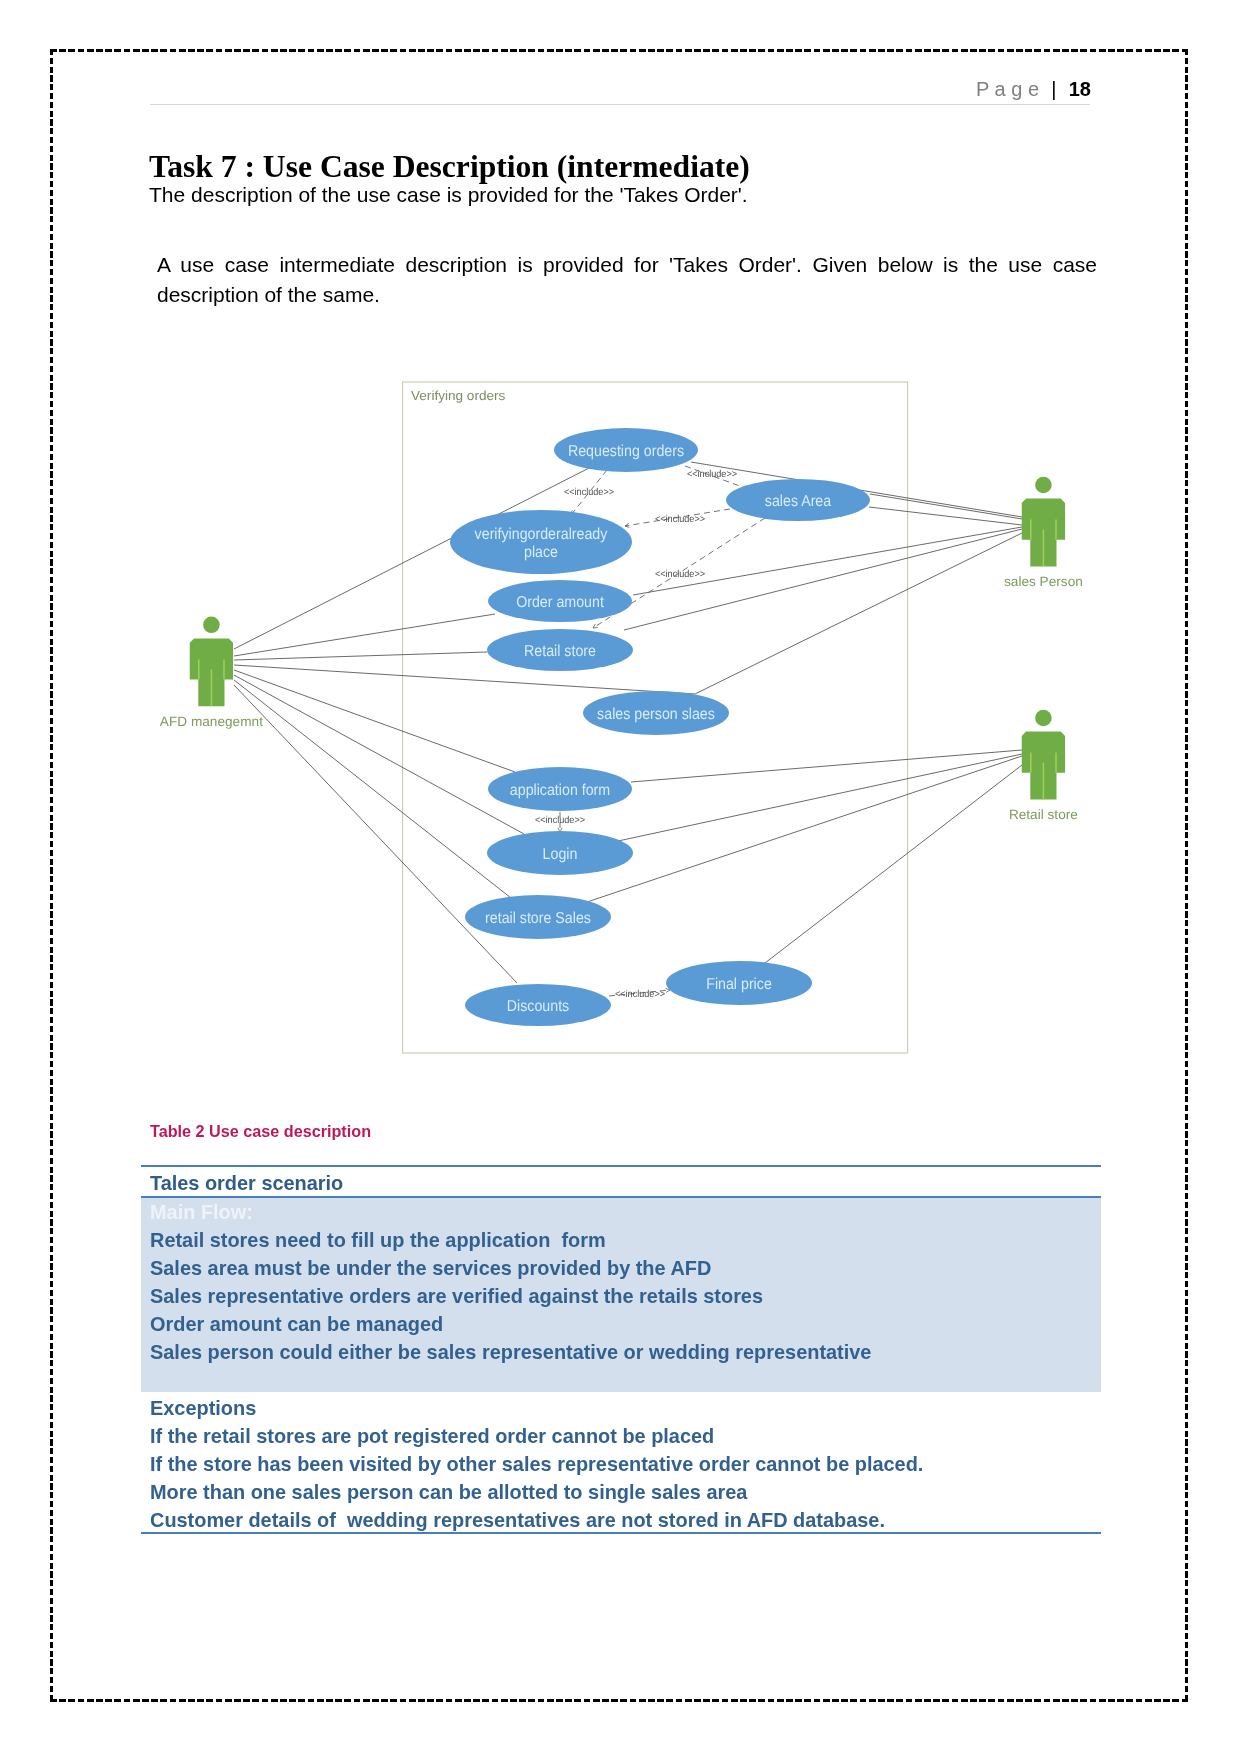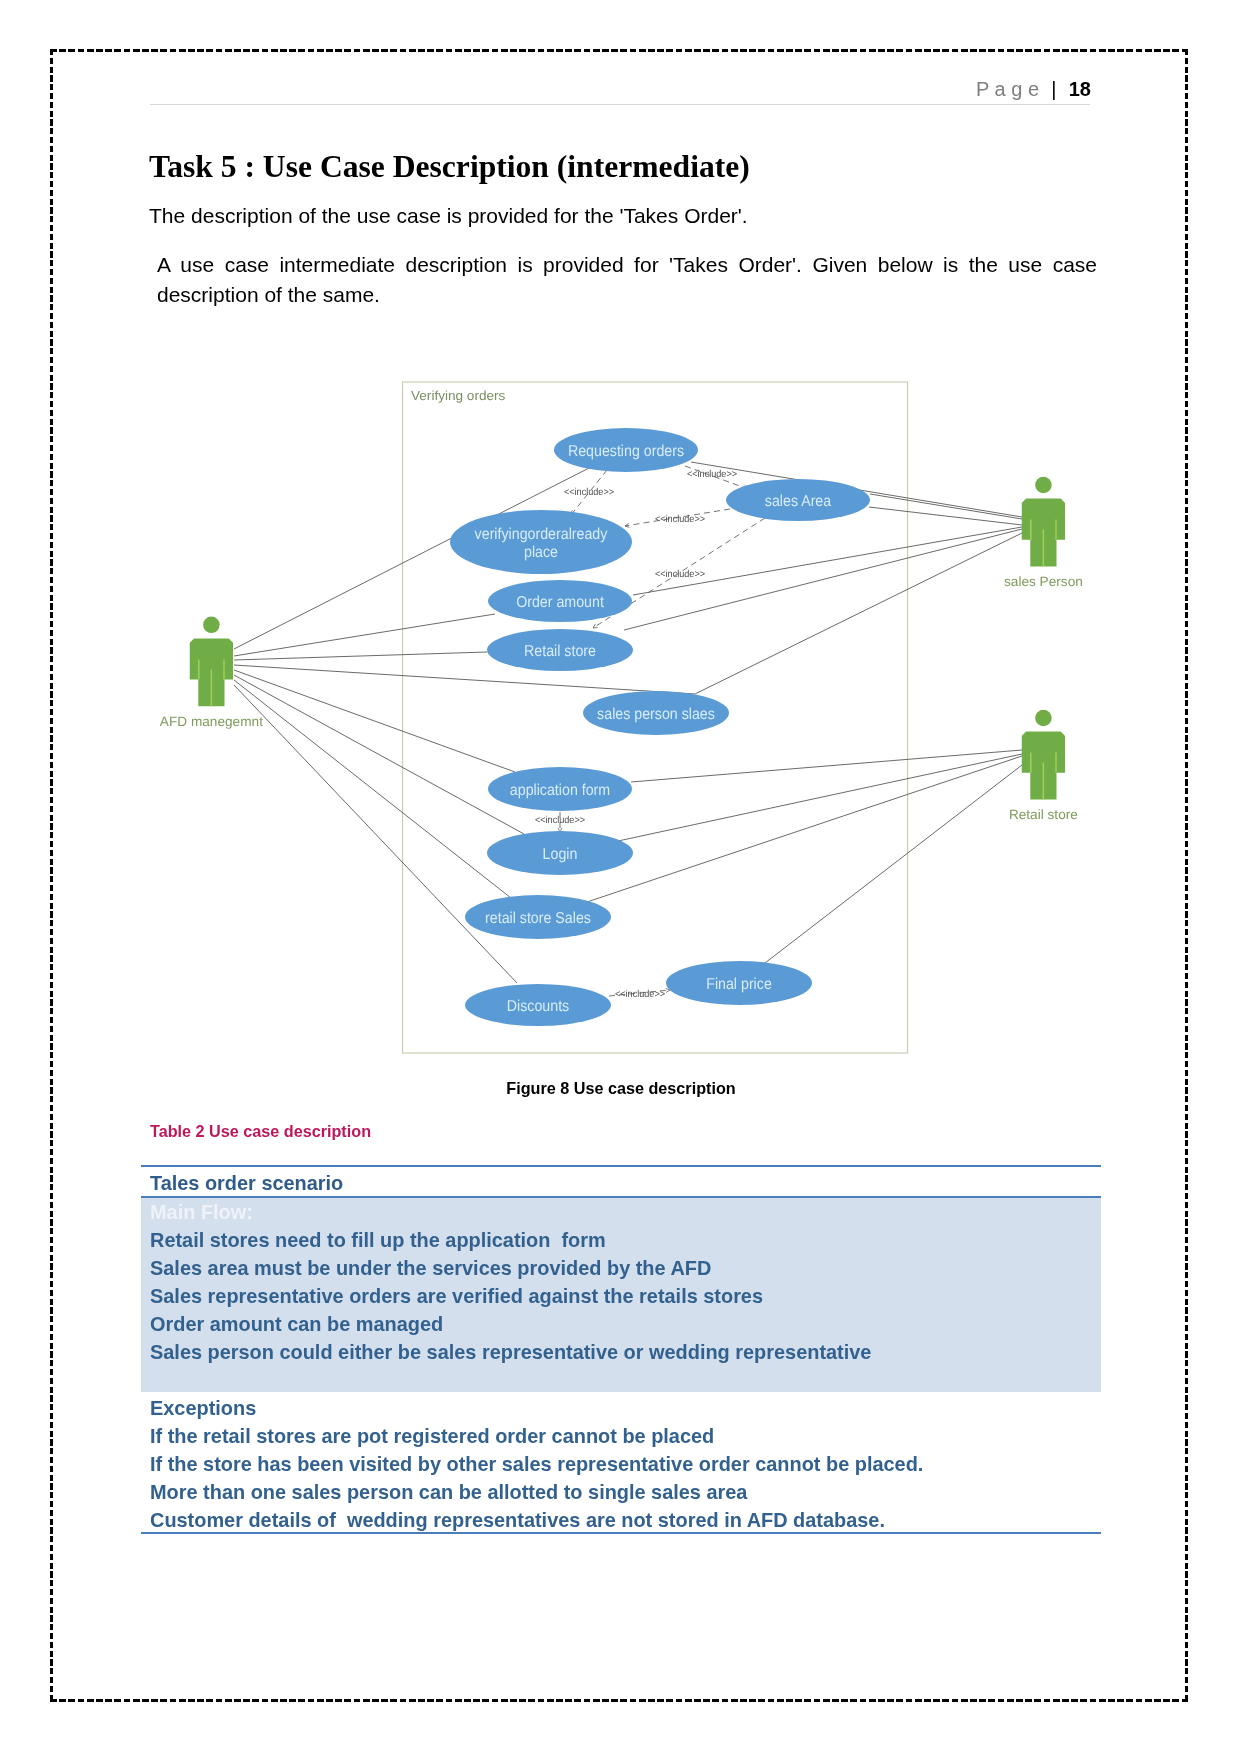--- a/index.html
+++ b/index.html
@@ -15,21 +15,21 @@
       background:repeating-linear-gradient(to bottom,#000 0 6.2px,transparent 6.2px 8.8px);}
   .df-right{left:1135.4px;top:0;width:2.6px;height:1653px;
       background:repeating-linear-gradient(to bottom,#000 0 6.2px,transparent 6.2px 8.8px);}
   .content{position:absolute;left:150px;top:0px;width:940px;}
   .hdr{position:absolute;left:0;top:103.6px;width:940px;height:1.4px;background:#d7d7d7;}
   .hdr-txt{position:absolute;right:-1px;top:78px;font-size:20px;color:#7f7f7f;letter-spacing:0;white-space:nowrap;}
   .hdr-num{color:#000;font-weight:bold;letter-spacing:0;}
   .hdr-bar{color:#000;font-weight:normal;letter-spacing:0;padding:0 6.7px;}
   h1.title{font-family:"Liberation Serif",serif;font-size:31.6px;font-weight:bold;margin:0;
       position:absolute;left:-1px;top:149px;color:#000;white-space:nowrap;}
-  p.lead{font-size:21px;margin:0;position:absolute;left:-1px;top:204px;color:#000;white-space:nowrap;}
+  p.lead{font-size:21px;margin:0;position:absolute;left:-1px;top:183px;color:#000;white-space:nowrap;}
   p.para{font-size:21px;margin:8px;position:absolute;left:-1px;top:242px;width:940px;color:#000;
       text-align:justify;text-align-last:left;line-height:1.414;}
 
   .figure-wrap{position:absolute;left:0;top:370px;width:1241px;height:700px;}
   .figure-wrap text{-webkit-font-smoothing:antialiased;text-rendering:geometricPrecision;}
   .figcaption{position:absolute;left:151px;top:1079px;width:940px;text-align:center;
      font-size:16.2px;font-weight:bold;color:#000;}
   .tablecaption{position:absolute;left:150px;top:1122px;font-size:16.2px;font-weight:bold;color:#be185d;}
 
   .usecase-table{position:absolute;left:141px;top:1165px;width:960px;}
@@ -46,21 +46,21 @@
 <div class="page">
   <div class="dashed-frame">
     <i class="df-top"></i>
     <i class="df-bot"></i>
     <i class="df-left"></i>
     <i class="df-right"></i>
   </div>
   <div class="content">
     <div class="hdr"></div>
     <div class="hdr-txt"><span>P a g e</span><span class="hdr-bar"> | </span><span class="hdr-num">18</span></div>
-    <h1 class="title">Task 5 : Use Case Description (intermediate)</h1>
+    <h1 class="title">Task 7 : Use Case Description (intermediate)</h1>
     <p class="lead">The description of the use case is provided for the 'Takes Order'.</p>
     <p class="para">A use case intermediate description is provided for 'Takes Order'. Given below is the use case description of the same.</p>
   </div>
 
   <svg class="figure-wrap" id="ucdiagram" viewBox="0 370 1241 700" width="1241" height="700" style="top:370px;">
       <defs>
         <marker id="inc-arrow" viewBox="0 0 10 10" refX="9.4" refY="5" markerWidth="6" markerHeight="6" orient="auto">
           <path d="M 1.2 1 L 9.4 5 L 1.2 9" fill="none" stroke="#4d4d4d" stroke-width="1.3"></path>
         </marker>
       </defs>
@@ -138,21 +138,20 @@
       <g>
         <circle cx="1043.4" cy="718" r="8.3" fill="#70ad47"></circle>
         <path d="M 1026.0500000000002 731.6 L 1060.7500000000002 731.6 L 1065.0500000000002 735.9 L 1065.0500000000002 772.8000000000001 L 1056.5 772.8000000000001 L 1056.5 799.5 L 1030.3000000000002 799.5 L 1030.3000000000002 772.8000000000001 L 1021.7500000000001 772.8000000000001 L 1021.7500000000001 735.9 Z" fill="#70ad47"></path>
         <line x1="1030.8000000000002" y1="752.6" x2="1030.8000000000002" y2="772.8000000000001" stroke="#9fd159" stroke-width="1.5"></line>
         <line x1="1056" y1="752.6" x2="1056" y2="772.8000000000001" stroke="#9fd159" stroke-width="1.5"></line>
         <line x1="1043.4" y1="762.6" x2="1043.4" y2="799.5" stroke="#9fd159" stroke-width="1.5"></line>
         <text x="1043.4" y="819.3" text-anchor="middle" font-size="13.5" font-family="&quot;Liberation Sans&quot;,sans-serif" fill="#7f9b5c" textLength="68.96" lengthAdjust="spacingAndGlyphs">Retail store</text>
       </g>
     </svg>
 
-  <div class="figcaption">Figure 8 Use case description</div>
   <div class="tablecaption">Table 2 Use case description</div>
 
   <div class="usecase-table">
     <div class="uc-rule" style="top:0px"></div>
     <div class="uc-bg"></div>
     <div class="uc-rule" style="top:31px"></div>
     <div class="uc-rule" style="top:367px"></div>
     <div class="uc-line hdr-line" style="top:6px">Tales order scenario</div>
     <div class="uc-line light" style="top:35px">Main Flow:</div>
     <div id="mainflow"></div>

